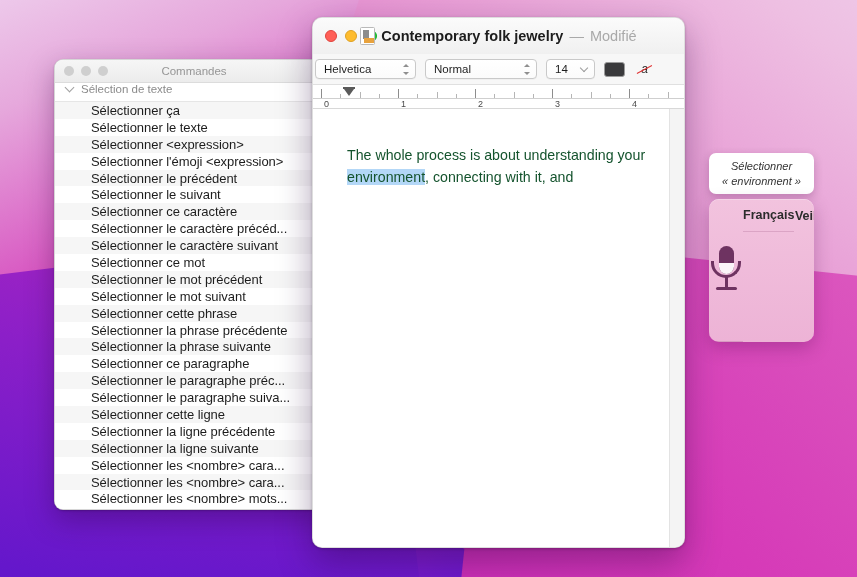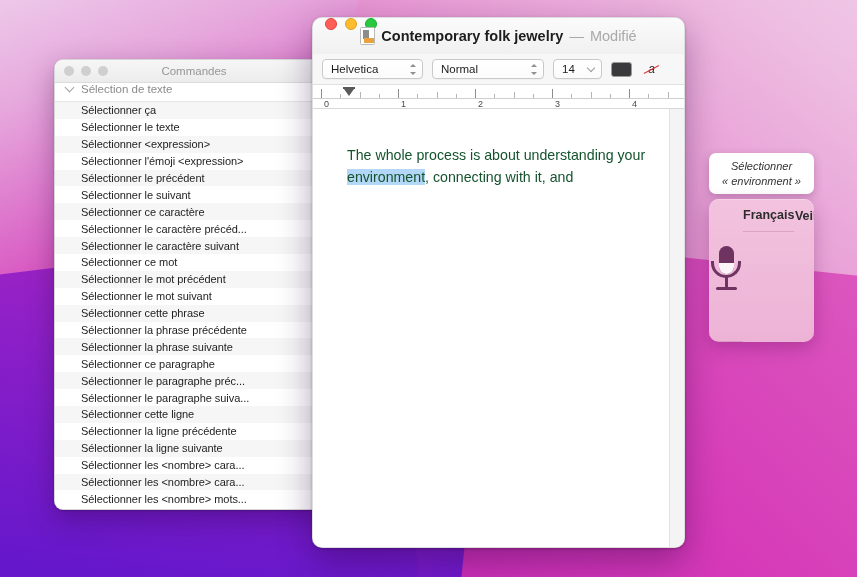--- a/index.html
+++ b/index.html
@@ -92,22 +92,22 @@
     border-bottom:1.3px solid #a0a0a0;
     transform: rotate(45deg);
   }
   #cmd-list {
     flex:1 1 auto; overflow:hidden; position:relative;
     background:#ffffff;
   }
   .cmd-row {
     height:16.9px;
     display:flex; align-items:center;
-    padding-left:26px;
-    font-size:11px; color:#1d1d1d;
+    padding-left:36px;
+    font-size:13px; color:#1d1d1d;
     white-space:nowrap;
     letter-spacing:-0.05px;
   }
   .cmd-row.odd { background:#f6f6f6; }
   .cmd-row.even { background:#ffffff; }
   #cmd-scrollbar {
     position:absolute; right:3px; top:28px;
     width:5px; height:72px;
     background:#c4c4c4; border-radius:3px;
   }
@@ -118,21 +118,21 @@
     background:#ffffff;
     border-radius:10px;
     box-shadow: 0 14px 34px rgba(40,0,60,.36), 0 1px 3px rgba(0,0,0,.25);
     overflow:hidden;
     display:flex; flex-direction:column;
     border: 0.5px solid rgba(0,0,0,.13);
   }
   #te-titlebar {
     flex:0 0 36px; height:36px;
     background: linear-gradient(#fbfbfb,#f0f0f0);
-    display:flex; align-items:flex-start;
+    display:flex; align-items:center;
     padding-left:12px;
     position:relative;
   }
   .tl-c { width:12px; height:12px; border-radius:50%; margin-right:8px;
           position:relative; flex:0 0 12px; }
   .tl-red { background:#ff5f57; border:0.5px solid #e0443e; }
   .tl-yellow { background:#febc2e; border:0.5px solid #dea123; }
   .tl-green { background:#28c840; border:0.5px solid #1aad2b; }
   #te-title-wrap {
     position:absolute; left:0; right:0; top:0; bottom:0;
@@ -156,21 +156,21 @@
     font-size:14.5px; font-weight:bold; color:#1d1d1d;
   }
   #te-modified {
     font-size:14.5px; font-weight:400; color:#a9a9a9;
   }
   #te-toolbar {
     flex:0 0 31px; height:31px;
     background:#f7f7f7;
     border-bottom:1px solid #e0e0e0;
     display:flex; align-items:center;
-    padding: 0 9px; gap:9px;
+    padding: 0 2px; gap:9px;
   }
   .popup {
     height:20px; border:1px solid #c9c9c9; border-radius:4px;
     background:linear-gradient(#ffffff,#fbfbfb);
     display:flex; align-items:center;
     padding:0 5px 0 8px;
     font-size:11.5px; color:#1d1d1d;
     box-shadow:0 0.5px 0.5px rgba(0,0,0,.06);
   }
   #font-popup { width:101px; justify-content:space-between; }

